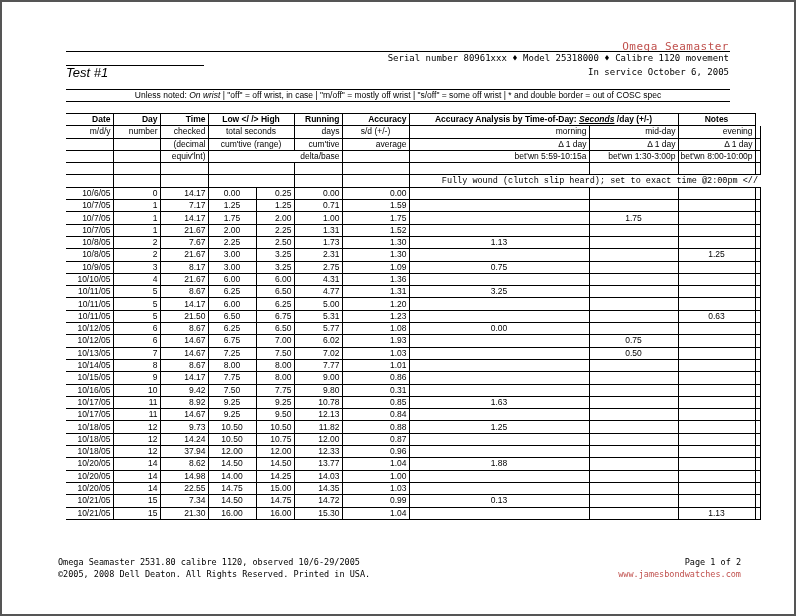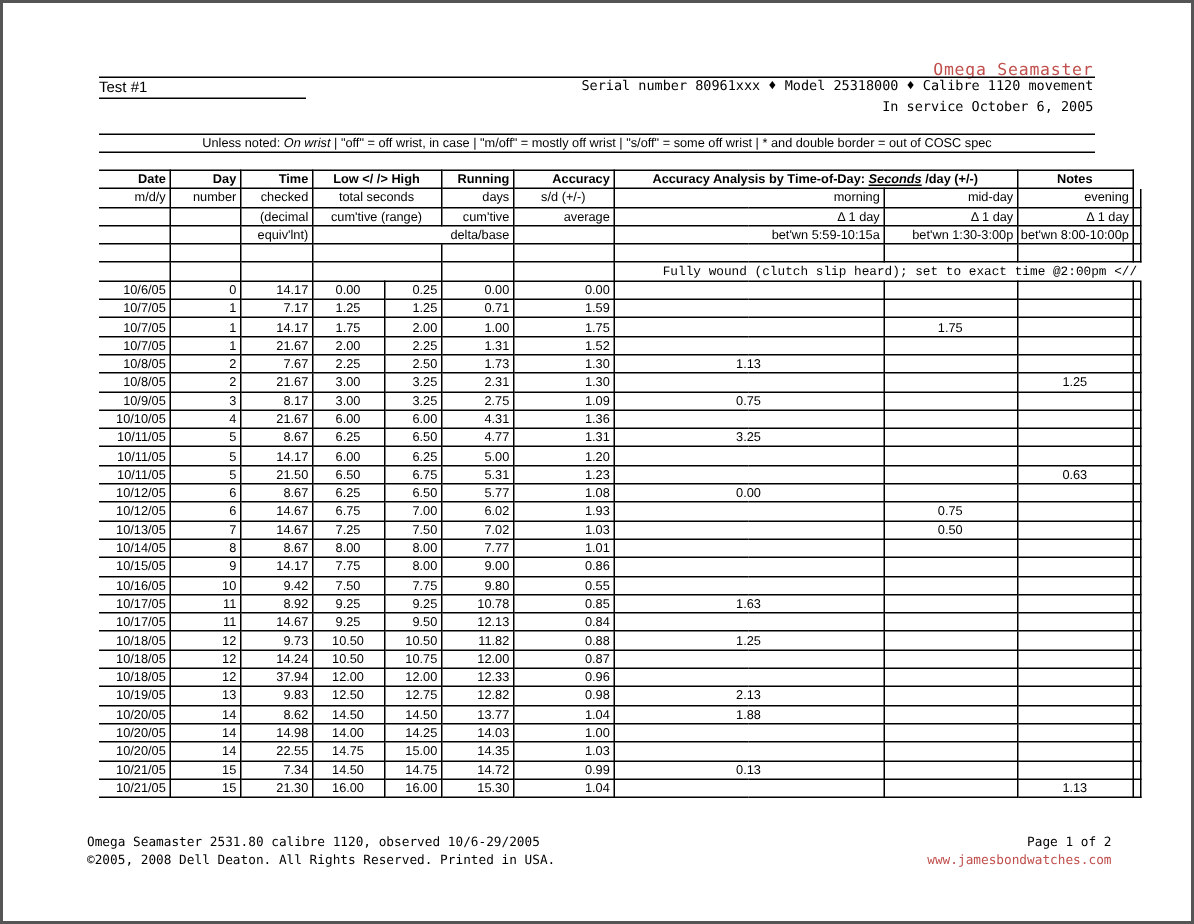--- a/index.html
+++ b/index.html
@@ -1,21 +1,21 @@
 <!DOCTYPE html>
 <html><head>
 <meta charset="utf-8">
 <style>
   html,body{margin:0;padding:0;}
   body{width:796px;height:616px;background:#fff;position:relative;overflow:hidden;font-family:"Liberation Sans",sans-serif;color:#000;}
   .frame{position:absolute;left:0;top:0;width:792px;height:612px;border:2px solid #555;}
   .mono{font-family:"DejaVu Sans Mono","Liberation Mono",monospace;}
   .brand{position:absolute;right:67px;top:40px;color:#c0504d;font-size:11px;letter-spacing:0.5px;}
   .hline{position:absolute;background:#000;height:1px;}
-  .test{position:absolute;left:66px;top:53px;font-size:10px;}
+  .test{position:absolute;left:66px;top:65px;font-size:13px;font-style:italic;}
   .serial{position:absolute;right:67px;top:53px;font-size:9px;}
   .service{position:absolute;right:67px;top:67px;font-size:9px;}
   .legend{position:absolute;left:66px;top:90px;width:664px;text-align:center;font-size:8.5px;}
   table.log{position:absolute;left:66px;top:113px;border-collapse:collapse;font-size:8.5px;table-layout:fixed;}
   table.log td{border-right:1px solid #000;border-bottom:1px solid #000;padding:0 2px;height:11.3px;line-height:11px;white-space:nowrap;overflow:visible;}
   table.log td.r{text-align:right;}
   table.log td.c{text-align:center;}
   table.log td.i{}
   table.log td.b{font-weight:bold;}
   table.log tr.top td{border-top:1px solid #000;}
@@ -331,21 +331,21 @@
         <td class="c"></td>
         <td></td>
       </tr>
       <tr>
         <td class="r">10/16/05</td>
         <td class="r">10</td>
         <td class="r">9.42</td>
         <td class="c">7.50</td>
         <td class="r">7.75</td>
         <td class="r">9.80</td>
-        <td class="r">0.55</td>
+        <td class="r">0.31</td>
         <td class="c" colspan="2"></td>
         <td class="c"></td>
         <td class="c"></td>
         <td></td>
       </tr>
       <tr>
         <td class="r">10/17/05</td>
         <td class="r">11</td>
         <td class="r">8.92</td>
         <td class="c">9.25</td>
@@ -403,33 +403,20 @@
         <td class="c">12.00</td>
         <td class="r">12.00</td>
         <td class="r">12.33</td>
         <td class="r">0.96</td>
         <td class="c" colspan="2"></td>
         <td class="c"></td>
         <td class="c"></td>
         <td></td>
       </tr>
       <tr>
-        <td class="r">10/19/05</td>
-        <td class="r">13</td>
-        <td class="r">9.83</td>
-        <td class="c">12.50</td>
-        <td class="r">12.75</td>
-        <td class="r">12.82</td>
-        <td class="r">0.98</td>
-        <td class="c" colspan="2">2.13</td>
-        <td class="c"></td>
-        <td class="c"></td>
-        <td></td>
-      </tr>
-      <tr>
         <td class="r">10/20/05</td>
         <td class="r">14</td>
         <td class="r">8.62</td>
         <td class="c">14.50</td>
         <td class="r">14.50</td>
         <td class="r">13.77</td>
         <td class="r">1.04</td>
         <td class="c" colspan="2">1.88</td>
         <td class="c"></td>
         <td class="c"></td>

